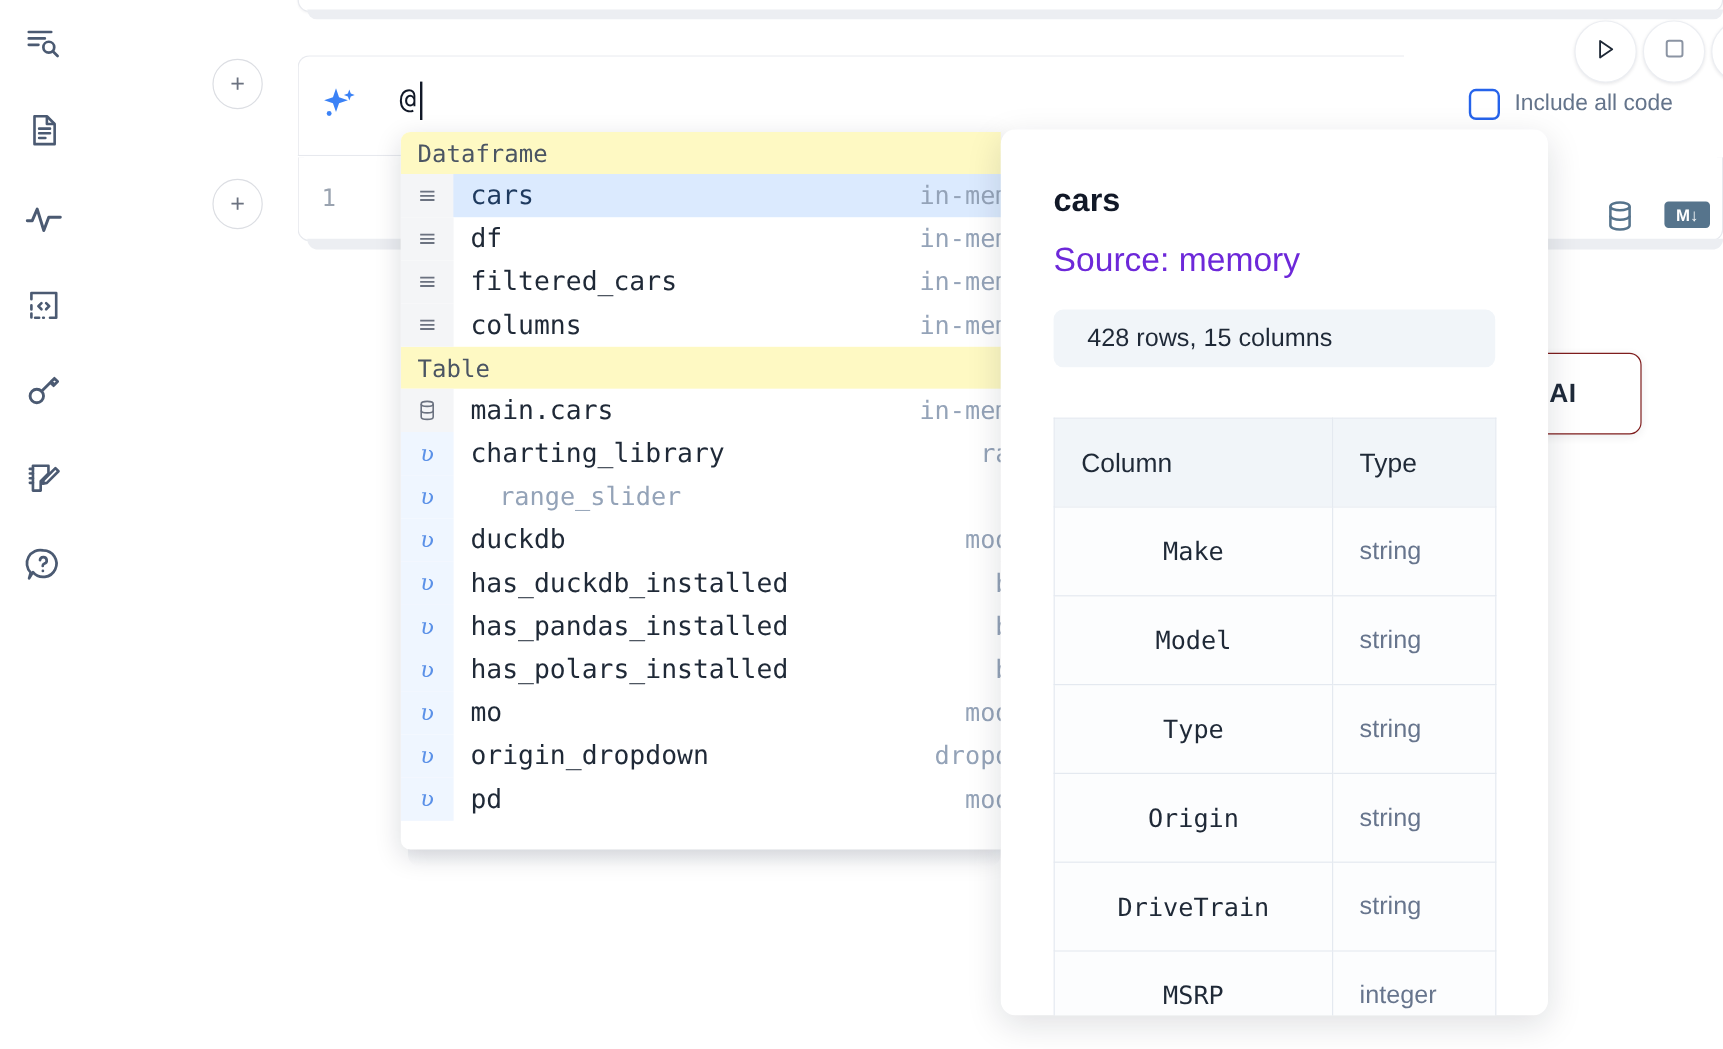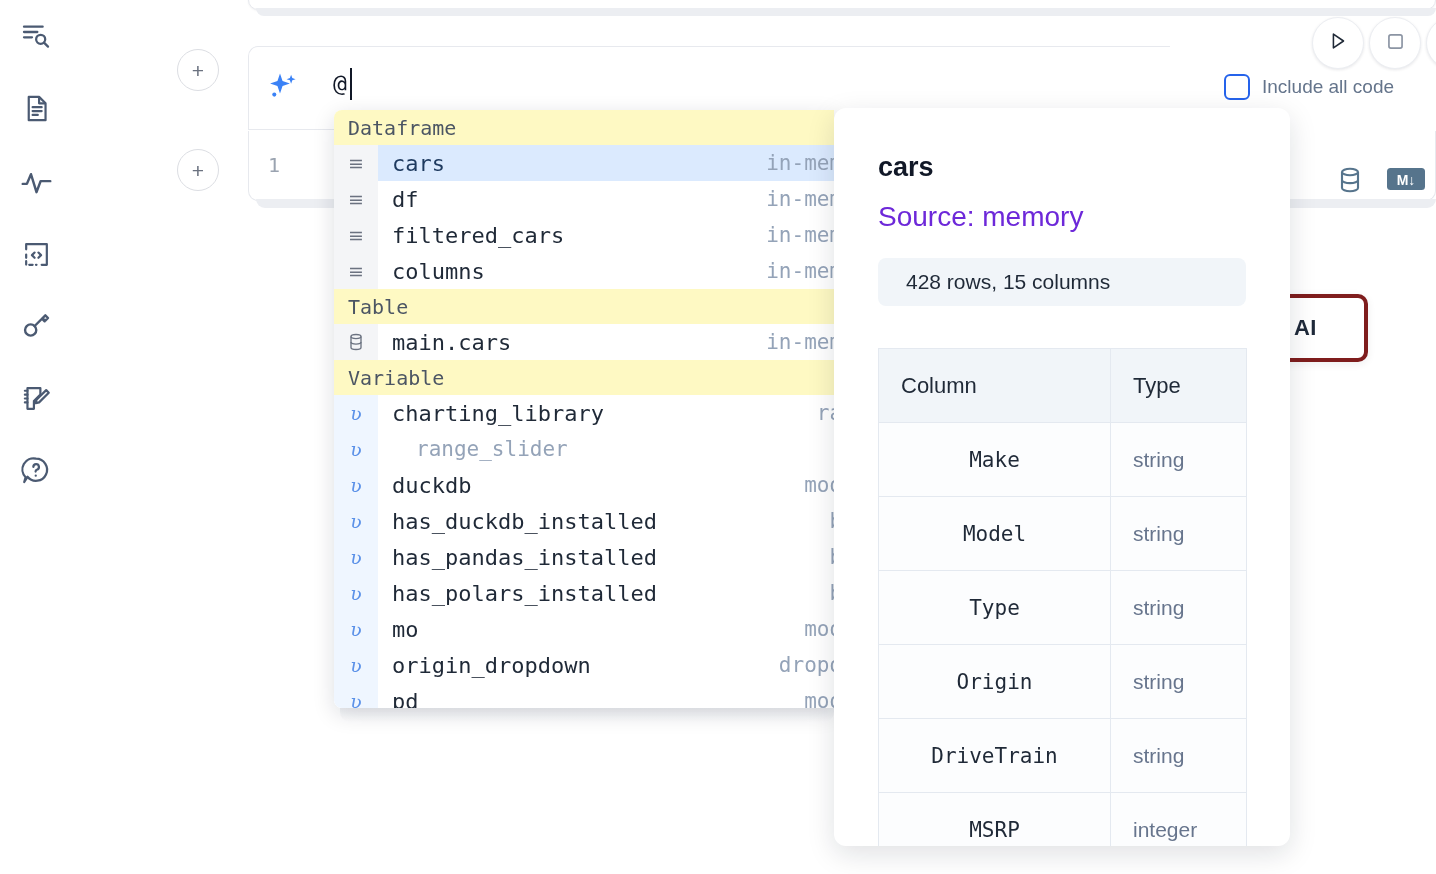--- a/index.html
+++ b/index.html
@@ -93,21 +93,21 @@
   .cell-tool {
     position: absolute; display: flex; align-items: center; justify-content: center;
     cursor: pointer; color: #5b7388;
   }
   .tool-db { left: 1332px; top: 162px; width: 36px; height: 36px; }
   .tool-md { left: 1386px; top: 164px; width: 40px; height: 30px; }
 
   
   .ai-float {
     position: absolute; left: 1256px; top: 294px; width: 112px; height: 68px;
-    background: #fff; border: 4px solid #7f1d1d; border-radius: 10px;
+    background: #fff; border: 1px solid #7f1d1d; border-radius: 10px;
     box-shadow: 0 2px 8px rgba(16,24,40,.07);
     display: flex; align-items: center; justify-content: flex-start;
     padding-left: 34px;
     font-size: 22px; font-weight: 600; color: #1f2a3a; letter-spacing: .3px;
   }
 
   
   .ac-wrap {
     position: absolute; left: 334px; top: 110px; width: 500px; height: 598px;
     overflow: hidden;
@@ -358,21 +358,20 @@
               <ellipse cx="12" cy="5.5" rx="6" ry="2.5"></ellipse>
               <path d="M6 5.5v13c0 1.4 2.7 2.5 6 2.5s6-1.1 6-2.5v-13"></path>
               <path d="M6 12c0 1.4 2.7 2.5 6 2.5s6-1.1 6-2.5"></path>
             </svg>
           </div>
           <div class="ac-name">
             <span>main.cars</span>
             <span class="ac-kind">in-memory</span>
           </div>
         </div>
-        <div class="ac-section">Variable</div>
         <div class="ac-row">
           <div class="ac-gut var">ʋ</div>
           <div class="ac-name">
             <span>charting_library</span>
             <span class="ac-kind">radio</span>
           </div>
         </div>
         <div class="ac-row">
           <div class="ac-gut var">ʋ</div>
           <div class="ac-name">

